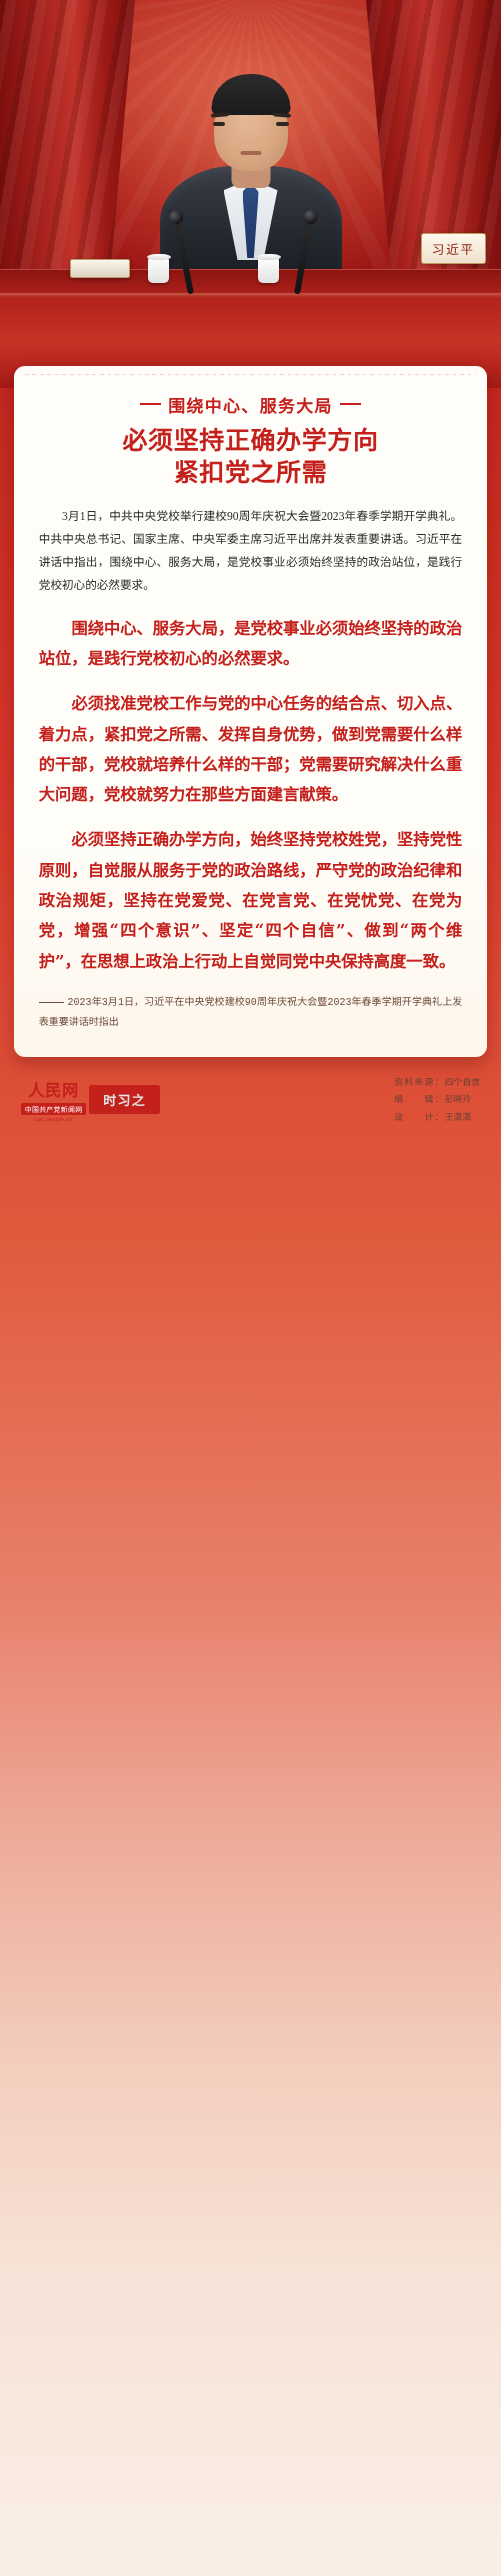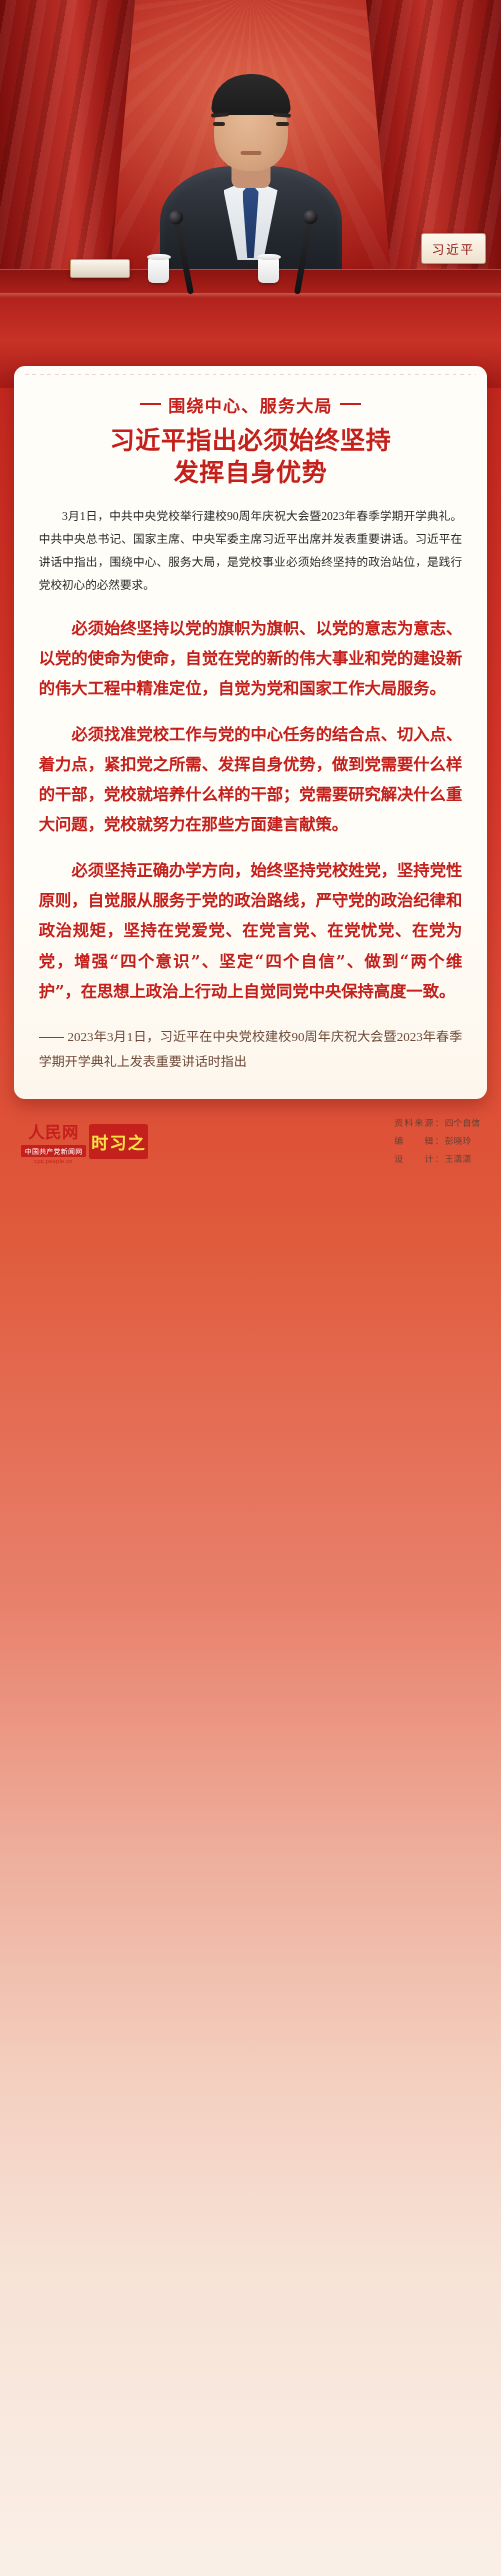--- a/index.html
+++ b/index.html
@@ -246,25 +246,25 @@
     text-align: justify;
     text-indent: 2em;
     margin: 0 0 15px 0;
     font-weight: bold;
     font-family: "DejaVu Serif", "Liberation Serif", serif;
   }
   .quote:last-of-type { margin-bottom: 19px; }
 
   .attrib {
     color: #6f4b3a;
-    font-size: 13px;
+    font-size: 10px;
     line-height: 1.95;
     text-align: justify;
     margin: 16.3px 0 0 0;
-    font-family: Liberation Serif, serif;
+    font-family: Liberation Mono, monospace;
   }
   .attrib .rule {
     display:inline-block; width: 25px; height: 0.6px; background:#6f4b3a;
     vertical-align: middle; margin-right: 3.8px;
   }
 
   
   .footer {
     display: flex;
     align-items: center;
@@ -278,23 +278,23 @@
     color: #c4201c; font-size: 16.3px; font-weight: bold; letter-spacing: 0.6px;
     font-family: "DejaVu Serif", "Liberation Serif", serif;
   }
   .logo-rm .sub {
     color: #fff; background: #c4201c; font-size: 6.9px; padding: 1.3px 3.8px; border-radius: 1.3px;
     letter-spacing: 0.3px;
   }
   .logo-rm .en { color: #c4201c; font-size: 5.6px; letter-spacing: 0.3px; }
   .logo-ssz {
     display: flex; align-items: center; gap: 3.8px;
-    background: #c4201c; color: #fde047;
-    padding: 5px 2px; border-radius: 2.5px;
-    font-size: 17px; font-weight: bold; letter-spacing: 1.3px;
+    background: #c4201c; color: #e5e5e5;
+    padding: 5px 14px; border-radius: 2.5px;
+    font-size: 13px; font-weight: bold; letter-spacing: 1.3px;
     font-family: "DejaVu Serif", "Liberation Serif", serif;
   }
   .credits {
     color: #6b4134;
     font-size: 8.8px;
     line-height: 2.0;
     text-align: left;
     font-family: "DejaVu Serif", "Liberation Serif", serif;
     white-space: nowrap;
   }
@@ -337,27 +337,27 @@
 
   <div class="card">
 
     <div class="kicker">
       <span class="line"></span>
       <span class="text">围绕中心、服务大局</span>
       <span class="line"></span>
     </div>
 
     <h1 class="headline">
-      <span>习近平指出必须始终坚持</span><br>
-      <span>发挥自身优势</span>
+      <span>必须坚持正确办学方向</span><br>
+      <span>紧扣党之所需</span>
     </h1>
 
     <p class="lede">3月1日，中共中央党校举行建校90周年庆祝大会暨2023年春季学期开学典礼。中共中央总书记、国家主席、中央军委主席习近平出席并发表重要讲话。习近平在讲话中指出，围绕中心、服务大局，是党校事业必须始终坚持的政治站位，是践行党校初心的必然要求。</p>
 
-    <p class="quote">必须始终坚持以党的旗帜为旗帜、以党的意志为意志、以党的使命为使命，自觉在党的新的伟大事业和党的建设新的伟大工程中精准定位，自觉为党和国家工作大局服务。</p>
+    <p class="quote">围绕中心、服务大局，是党校事业必须始终坚持的政治站位，是践行党校初心的必然要求。</p>
     <p class="quote">必须找准党校工作与党的中心任务的结合点、切入点、着力点，紧扣党之所需、发挥自身优势，做到党需要什么样的干部，党校就培养什么样的干部；党需要研究解决什么重大问题，党校就努力在那些方面建言献策。</p>
     <p class="quote">必须坚持正确办学方向，始终坚持党校姓党，坚持党性原则，自觉服从服务于党的政治路线，严守党的政治纪律和政治规矩，坚持在党爱党、在党言党、在党忧党、在党为党，增强“四个意识”、坚定“四个自信”、做到“两个维护”，在思想上政治上行动上自觉同党中央保持高度一致。</p>
 
     <p class="attrib">
       <span class="rule"></span><span>2023年3月1日，习近平在中央党校建校90周年庆祝大会暨2023年春季学期开学典礼上发表重要讲话时指出</span>
     </p>
   </div>
 
   <div class="footer">
     <div class="brandbar">

